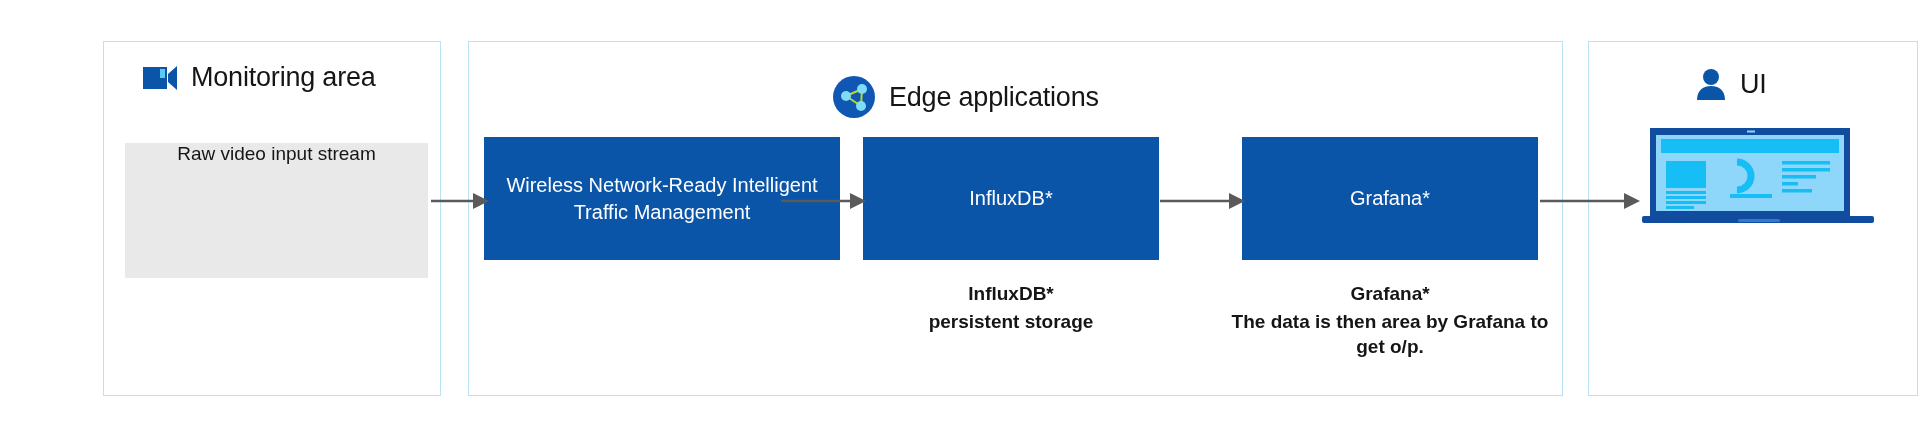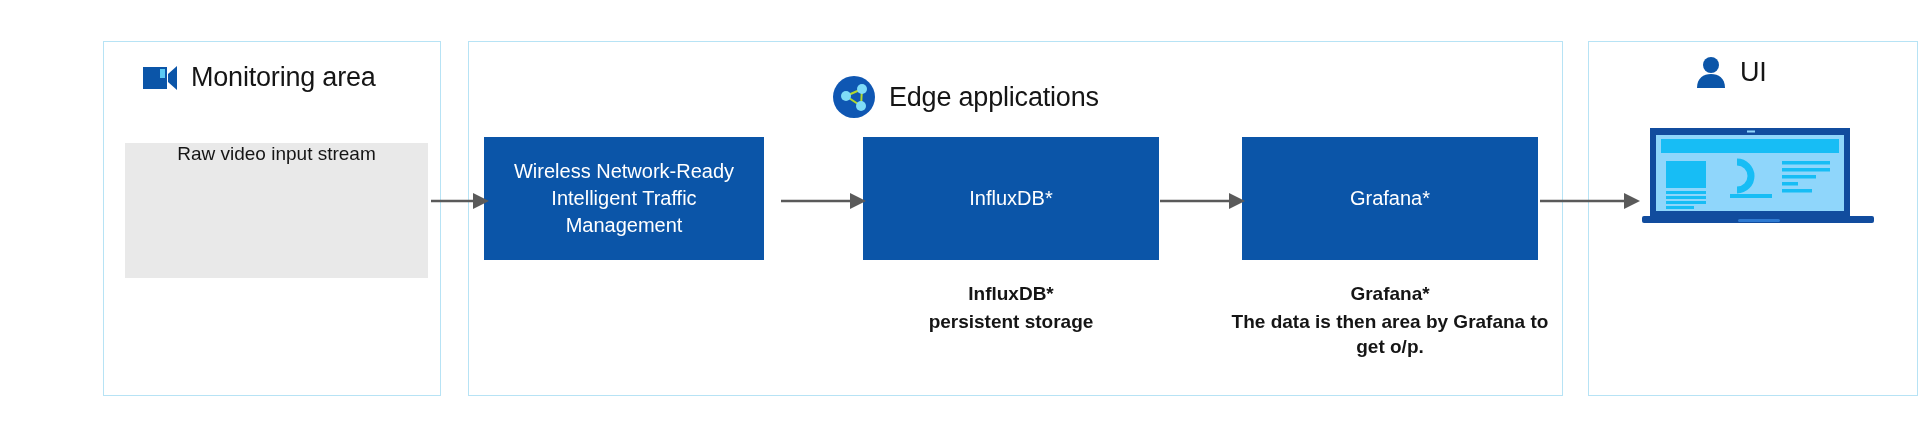--- a/index.html
+++ b/index.html
@@ -42,21 +42,21 @@
   }
   .panel-title {
     font-size: 27px;
     font-weight: 400;
     color: #151515;
     letter-spacing: -0.2px;
   }
 
   #header-monitoring { left: 95px;  top: 62px; }
   #header-edge       { left: 785px; top: 76px; justify-content: center; }
-  #header-ui         { left: 1648px; top: 56px; justify-content: center; }
+  #header-ui         { left: 1648px; top: 68px; justify-content: center; }
 
   
   .icon-camera { width: 34px; height: 26px; display: block; }
   .icon-network { width: 42px; height: 42px; display: block; }
   .icon-user { width: 30px; height: 32px; display: block; }
 
   
   #raw-video-box {
     position: absolute;
     left: 77px;
@@ -85,21 +85,21 @@
     text-align: center;
     box-sizing: border-box;
     padding: 4px 10px;
   }
   .process-label {
     font-size: 20px;
     line-height: 1.35;
     font-weight: 400;
     color: #ffffff;
   }
-  #box-wnr     { left: 436px;  top: 137px; width: 280px; height: 123px; }
+  #box-wnr     { left: 436px;  top: 137px; width: 356px; height: 123px; }
   #box-influx  { left: 815px;  top: 137px; width: 296px; height: 123px; }
   #box-grafana { left: 1194px; top: 137px; width: 296px; height: 123px; }
 
   
   .caption {
     position: absolute;
     text-align: center;
     font-size: 19px;
     line-height: 1.35;
     color: #151515;

